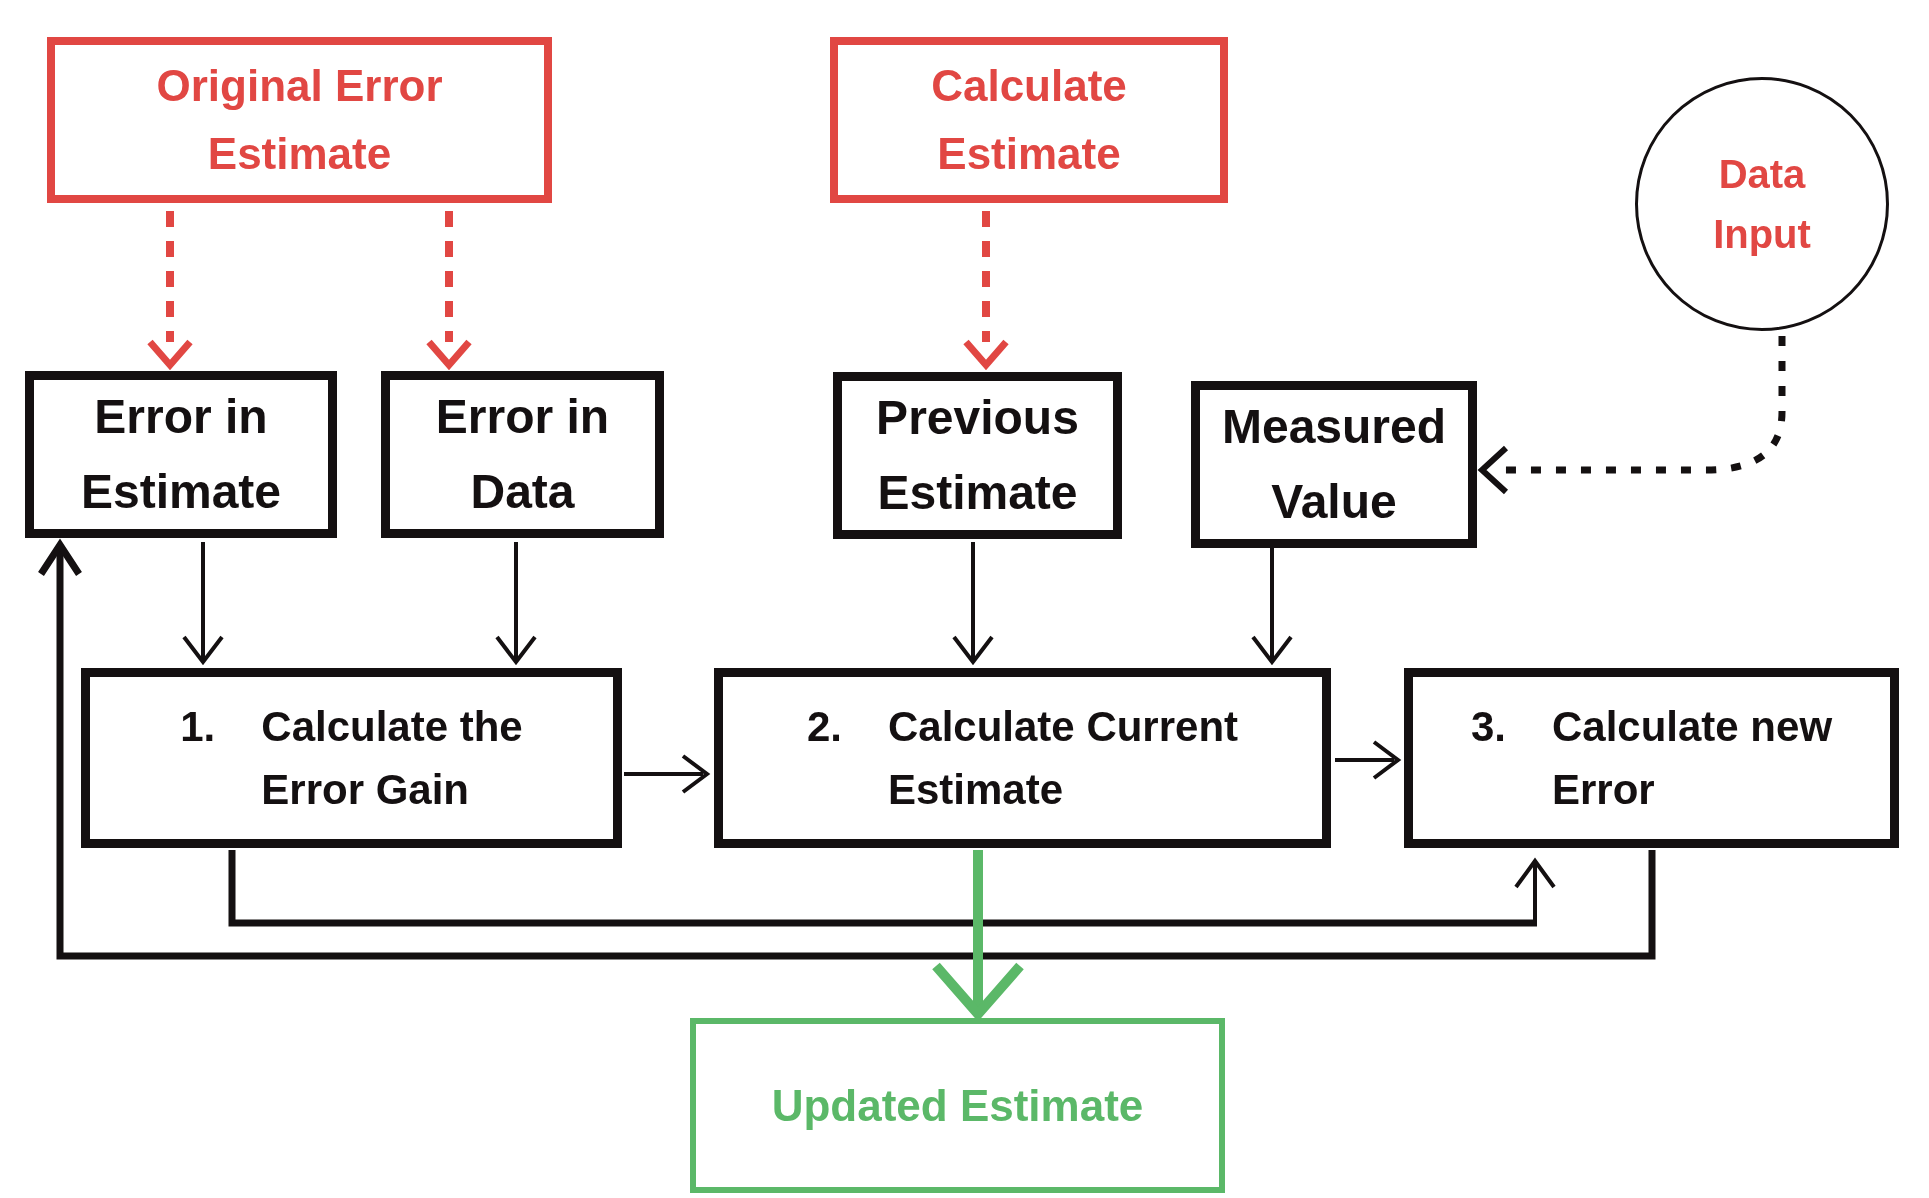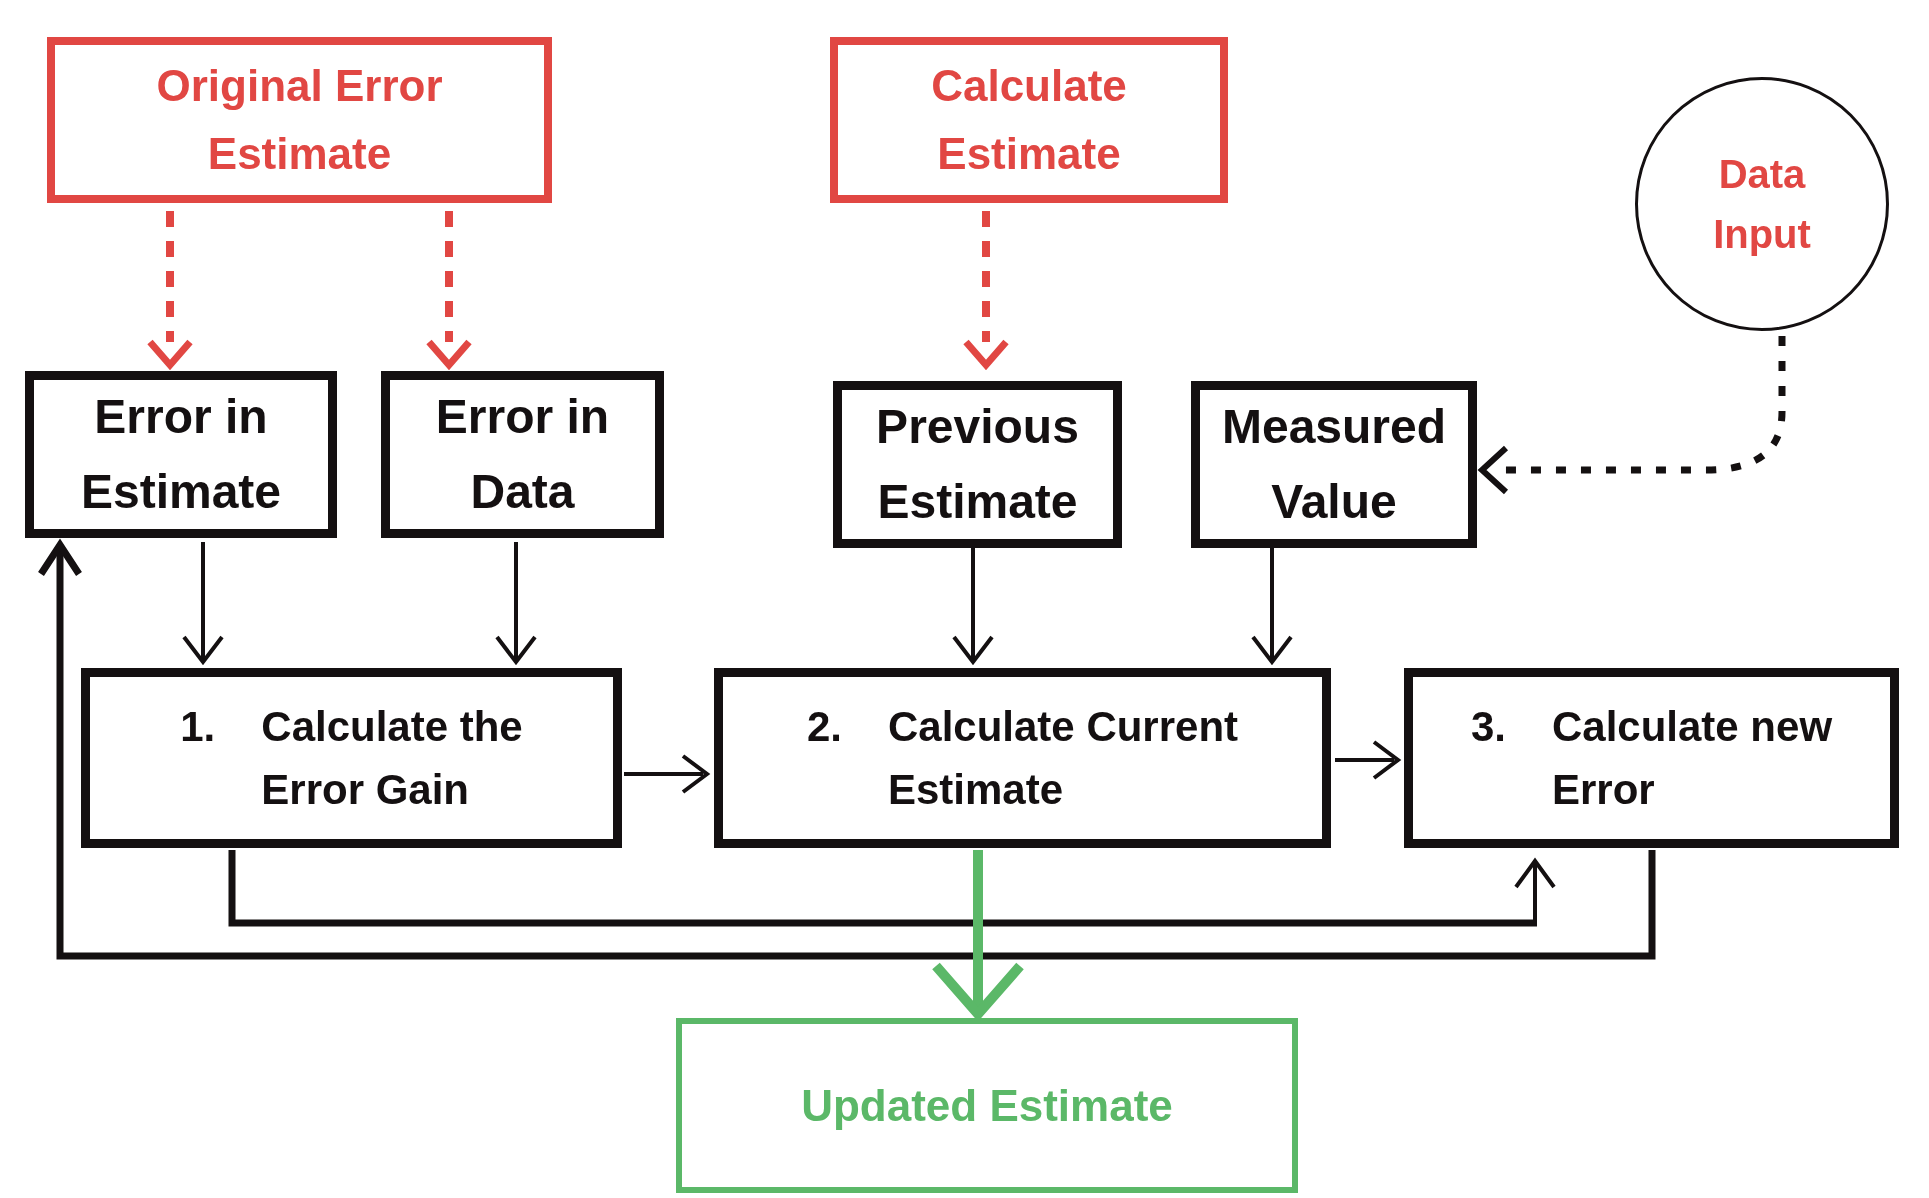--- a/index.html
+++ b/index.html
@@ -64,26 +64,26 @@
     display:flex;justify-content:center;align-items:flex-start;gap:46px;
   }
   .step-lines{text-align:left;}
 
   
   #n-orig-err   {left:47px;  top:29px;  width:505px; height:166px;}
   #n-orig-est   {left:830px; top:29px;  width:398px; height:166px;}
   #n-data-input {left:1635px;top:69px;  width:254px; height:254px;}
   #n-err-est    {left:25px;  top:363px; width:312px; height:167px;}
   #n-err-data   {left:381px; top:363px; width:283px; height:167px;}
-  #n-prev-est   {left:833px; top:373px; width:289px; height:167px;}
+  #n-prev-est   {left:833px; top:364px; width:289px; height:167px;}
   #n-meas-val   {left:1191px;top:373px; width:286px; height:167px;}
   #n-step1      {left:81px;  top:660px; width:541px; height:180px;}
   #n-step2      {left:714px; top:660px; width:617px; height:180px;}
   #n-step3      {left:1404px;top:660px; width:495px; height:180px;}
-  #n-updated    {left:676px; top:1010px;width:622px; height:175px;}
+  #n-updated    {left:690px; top:1010px;width:535px; height:175px;}
 </style>
 </head>
 <body>
 
 <div id="canvas">
 
   <svg id="connectors" viewBox="0 0 1929 1198" xmlns="http://www.w3.org/2000/svg">
 
     <g stroke="var(--black)" stroke-width="4" fill="none">
       <path d="M 203 534 L 203 651"></path>

